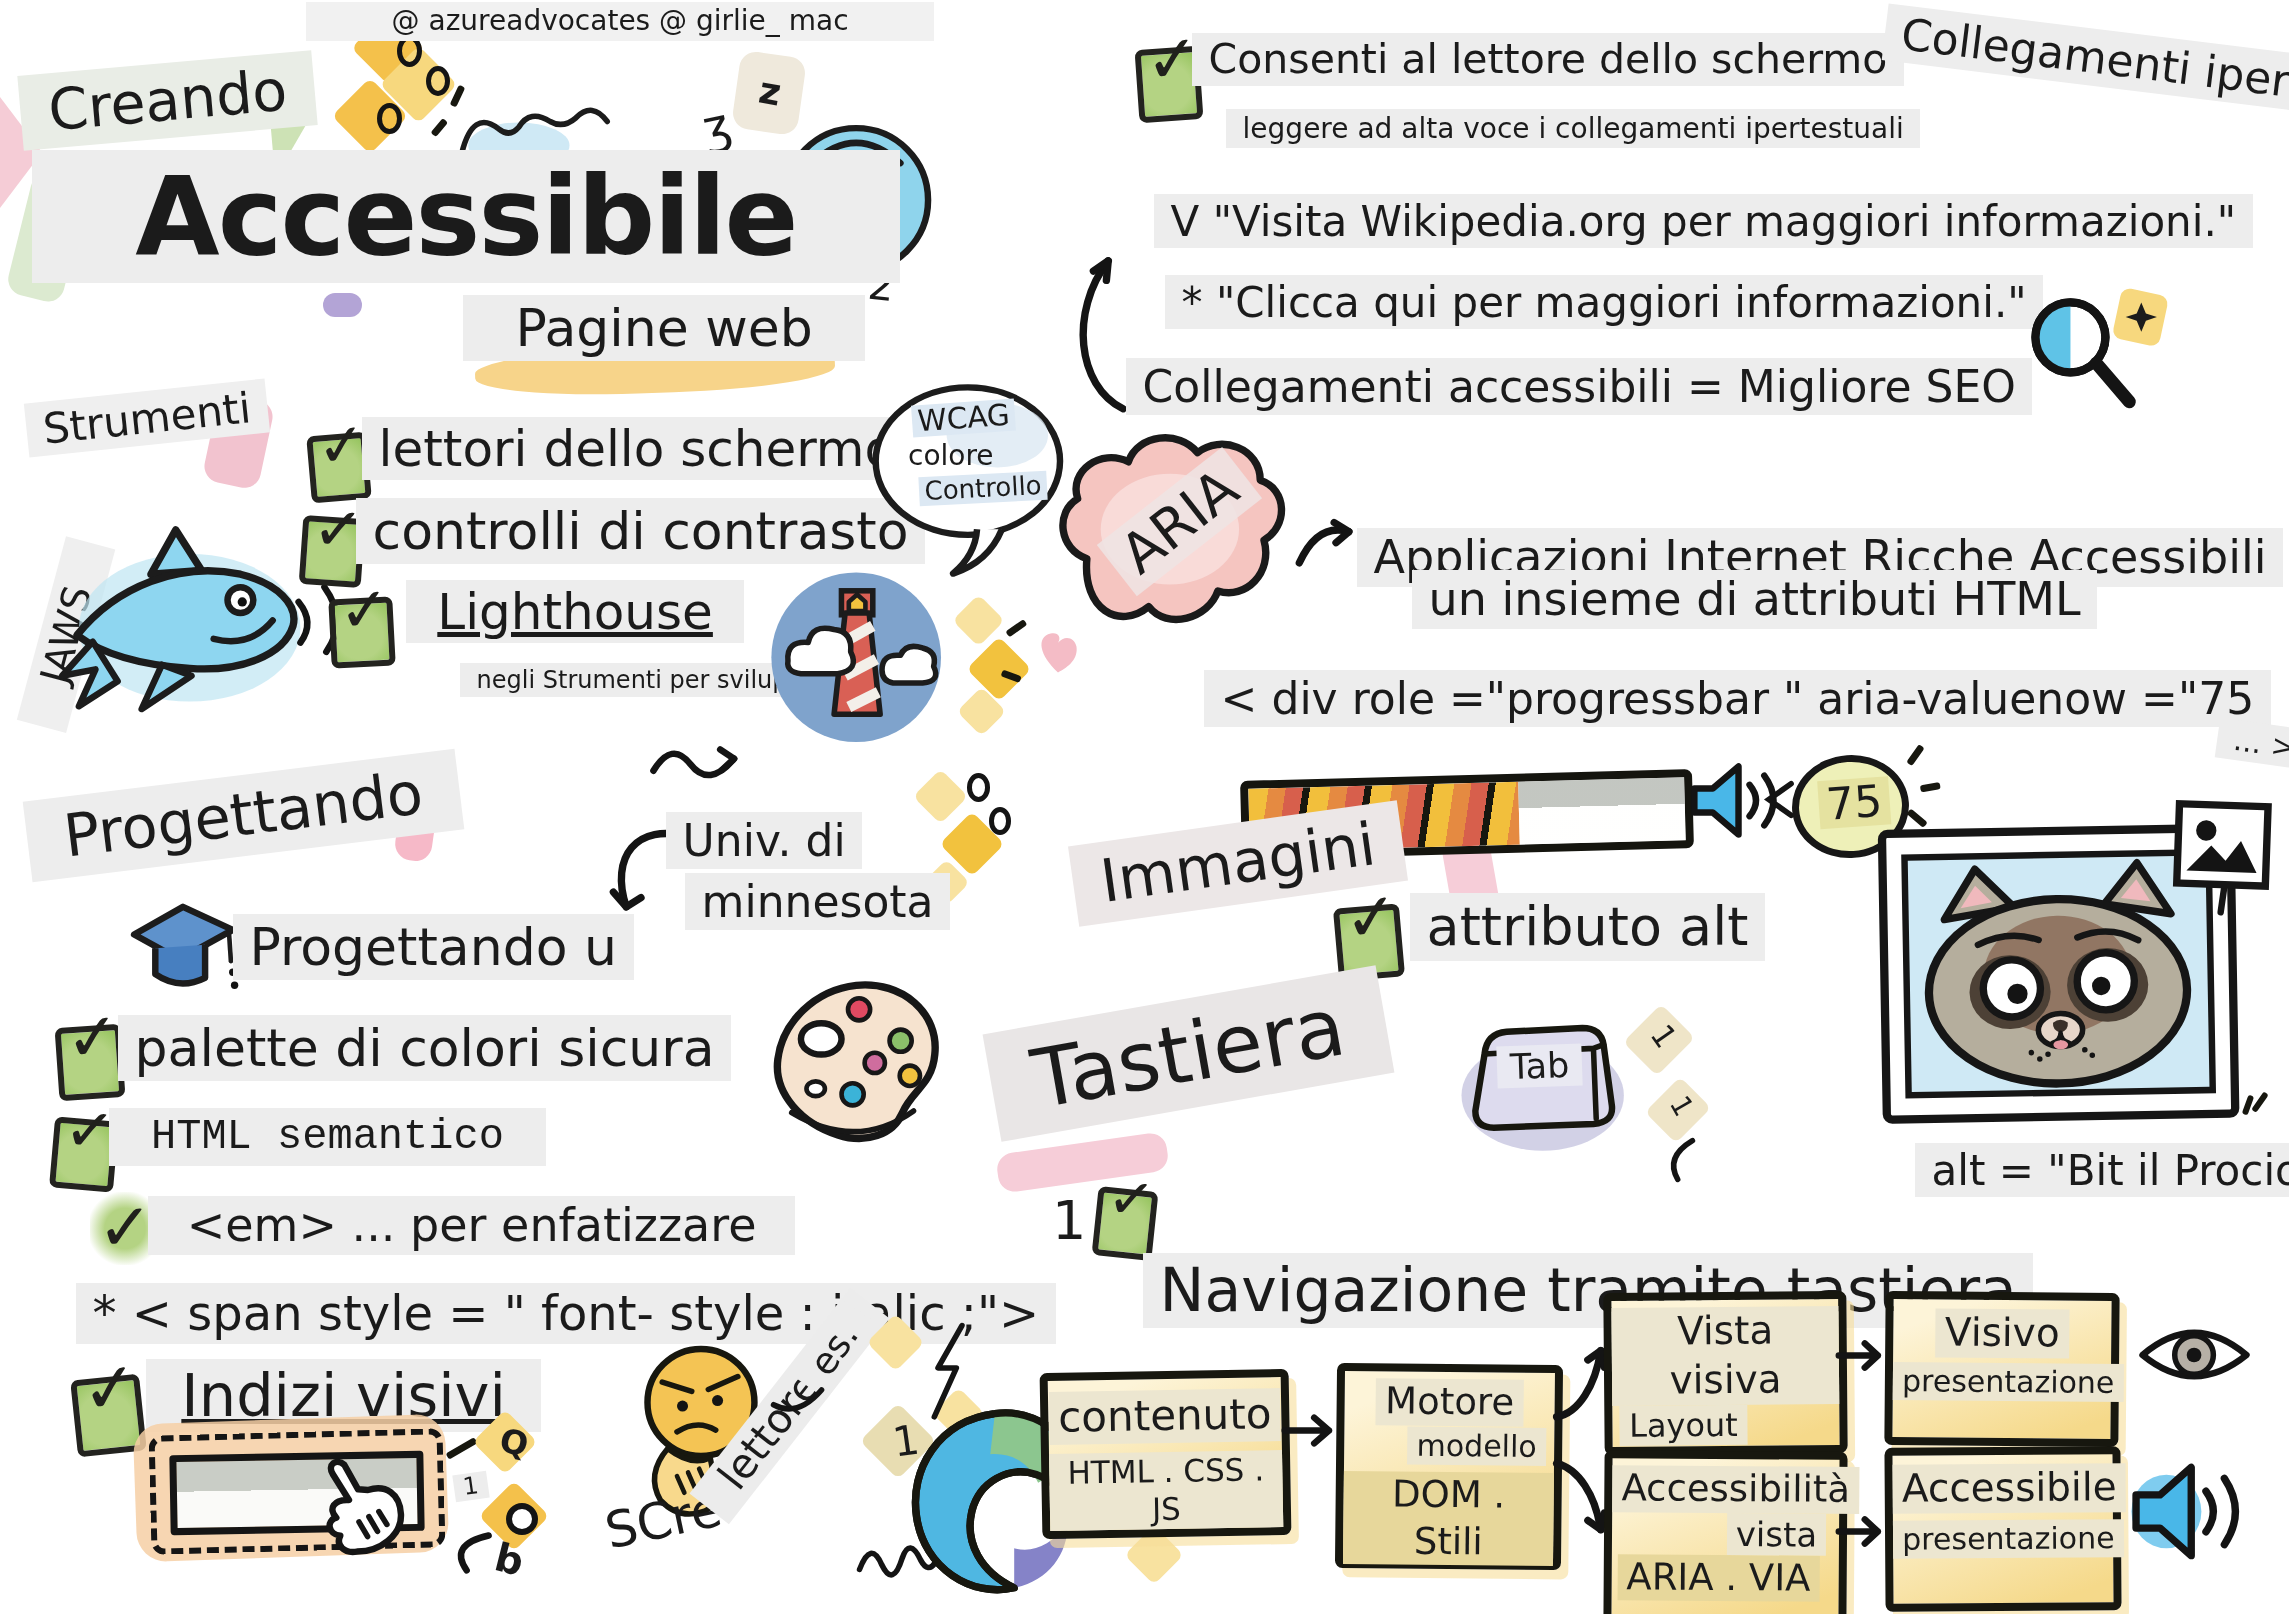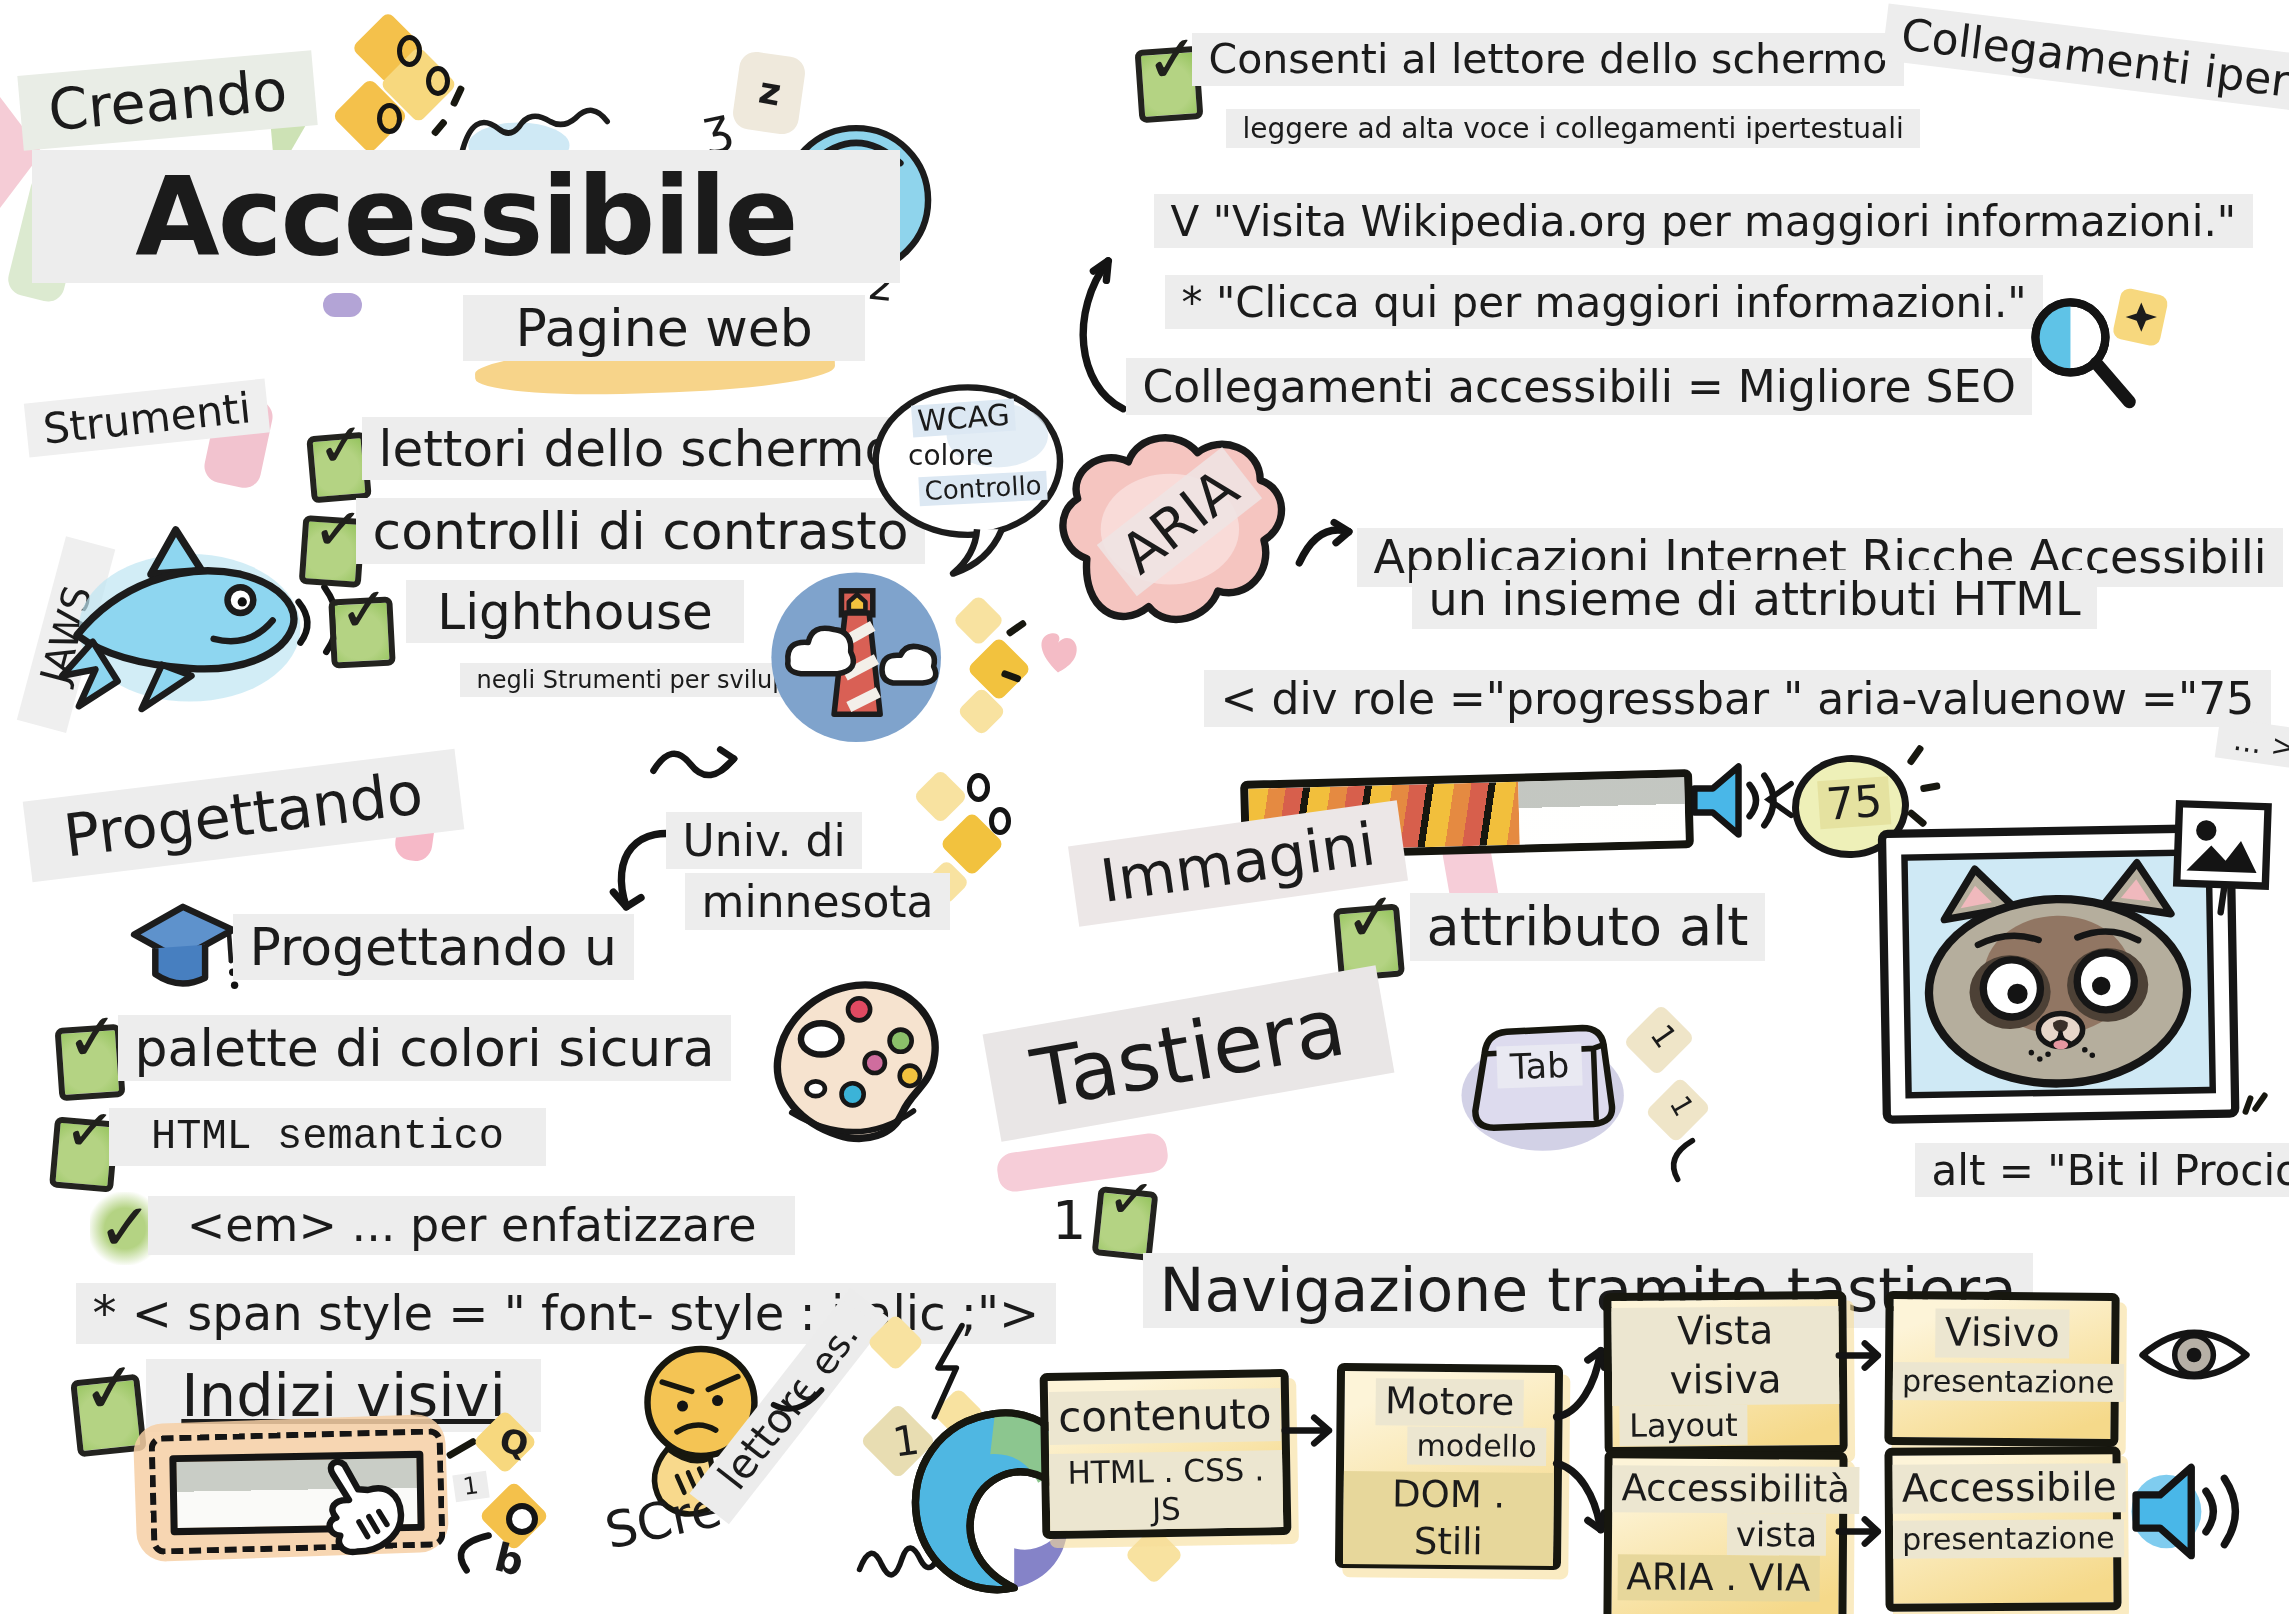--- a/index.html
+++ b/index.html
@@ -58,20 +58,21 @@
     <circle cx="88" cy="102" r="78" fill="#8fd4ec"></circle>
     <circle cx="88" cy="102" r="78" fill="none" stroke="#1c1c1c" stroke-width="7"></circle>
     <path d="M40,62 Q88,18 136,62" fill="none" stroke="#1c1c1c" stroke-width="7" stroke-linecap="round"></path>
     <circle cx="88" cy="112" r="30" fill="none" stroke="#1c1c1c" stroke-width="6"></circle>
   </svg>
 
   <div class="txt" style="left:703px;top:100px;font-size:48px;transform:rotate(-12deg);">ʒ</div>
   <div class="txt" style="left:759px;top:72px;font-size:37px;transform:rotate(10deg);font-weight:600;">z</div>
   <div class="txt" style="left:868px;top:264px;font-size:41px;transform:rotate(6deg);">2</div>
 
+  <div class="lbl" style="left:306px;top:1.8px;width:595px;text-align:center;font-size:28px;background:#f1f1f1;">@ azureadvocates @ girlie_ mac</div>
   <div class="lbl" style="left:20px;top:63px;font-size:57px;transform:rotate(-5deg);background:#e9ede6;padding:5.5px 28px;">Creando</div>
   <div class="lbl" style="left:32px;top:150px;width:868px;text-align:center;font-size:109px;font-weight:600;letter-spacing:-1.8px;padding:5.5px 0;">Accessibile</div>
   <div class="lbl" style="left:463px;top:295px;width:369px;text-align:center;font-size:52px;">Pagine web</div>
 
   <div>
     <div class="cb" style="left:1137px;top:48px;width:52px;height:61px;transform:rotate(-4deg);">
       <span class="tick" style="font-size:65px;">✓</span>
     </div>
     <div class="lbl" style="left:1192px;top:33px;font-size:41px;">Consenti al lettore dello schermo</div>
     <div class="lbl" style="left:1226px;top:109px;font-size:28px;">leggere ad alta voce i collegamenti ipertestuali</div>
@@ -154,21 +155,21 @@
     <div class="lbl" style="left:362px;top:417px;font-size:50px;">lettori dello schermo</div>
 
     <div class="cb" style="left:301px;top:517px;width:50px;height:57px;transform:rotate(4deg);">
       <span class="tick" style="font-size:61px;">✓</span>
     </div>
     <div class="lbl" style="left:356px;top:498px;font-size:52px;">controlli di contrasto</div>
 
     <div class="cb" style="left:330px;top:598px;width:52px;height:57px;transform:rotate(-3deg);">
       <span class="tick" style="font-size:61px;">✓</span>
     </div>
-    <div class="lbl" style="left:406px;top:580px;width:305px;text-align:center;font-size:50px;">Lighthouse</div>
+    <div class="lbl" style="left:406px;top:580px;width:305px;text-align:center;font-size:50px;text-decoration:underline;">Lighthouse</div>
     <div class="lbl" style="left:460px;top:663px;font-size:24px;">negli Strumenti per sviluppatori</div>
 
     <svg style="left:868px;top:380px;" width="208" height="212" viewBox="0 0 225 230">
       <ellipse cx="108" cy="88" rx="100" ry="80" fill="#ffffff" stroke="#1c1c1c" stroke-width="7"></ellipse>
       <path d="M118,162 Q116,190 92,210 Q130,198 145,162" fill="#ffffff" stroke="#1c1c1c" stroke-width="7" stroke-linejoin="round"></path>
       <ellipse cx="140" cy="60" rx="55" ry="35" fill="#dce8f3" opacity=".8"></ellipse>
     </svg>
     <div class="txt" style="left:912px;top:402px;font-size:29.5px;background:#dce8f3;padding:0 5.5px;transform:rotate(-4deg);">WCAG</div>
     <div class="txt" style="left:908px;top:441px;font-size:28px;">colore</div>
     <div class="txt" style="left:919px;top:474px;font-size:26px;background:#dce8f3;padding:0 5.5px;transform:rotate(-3deg);">Controllo</div>

